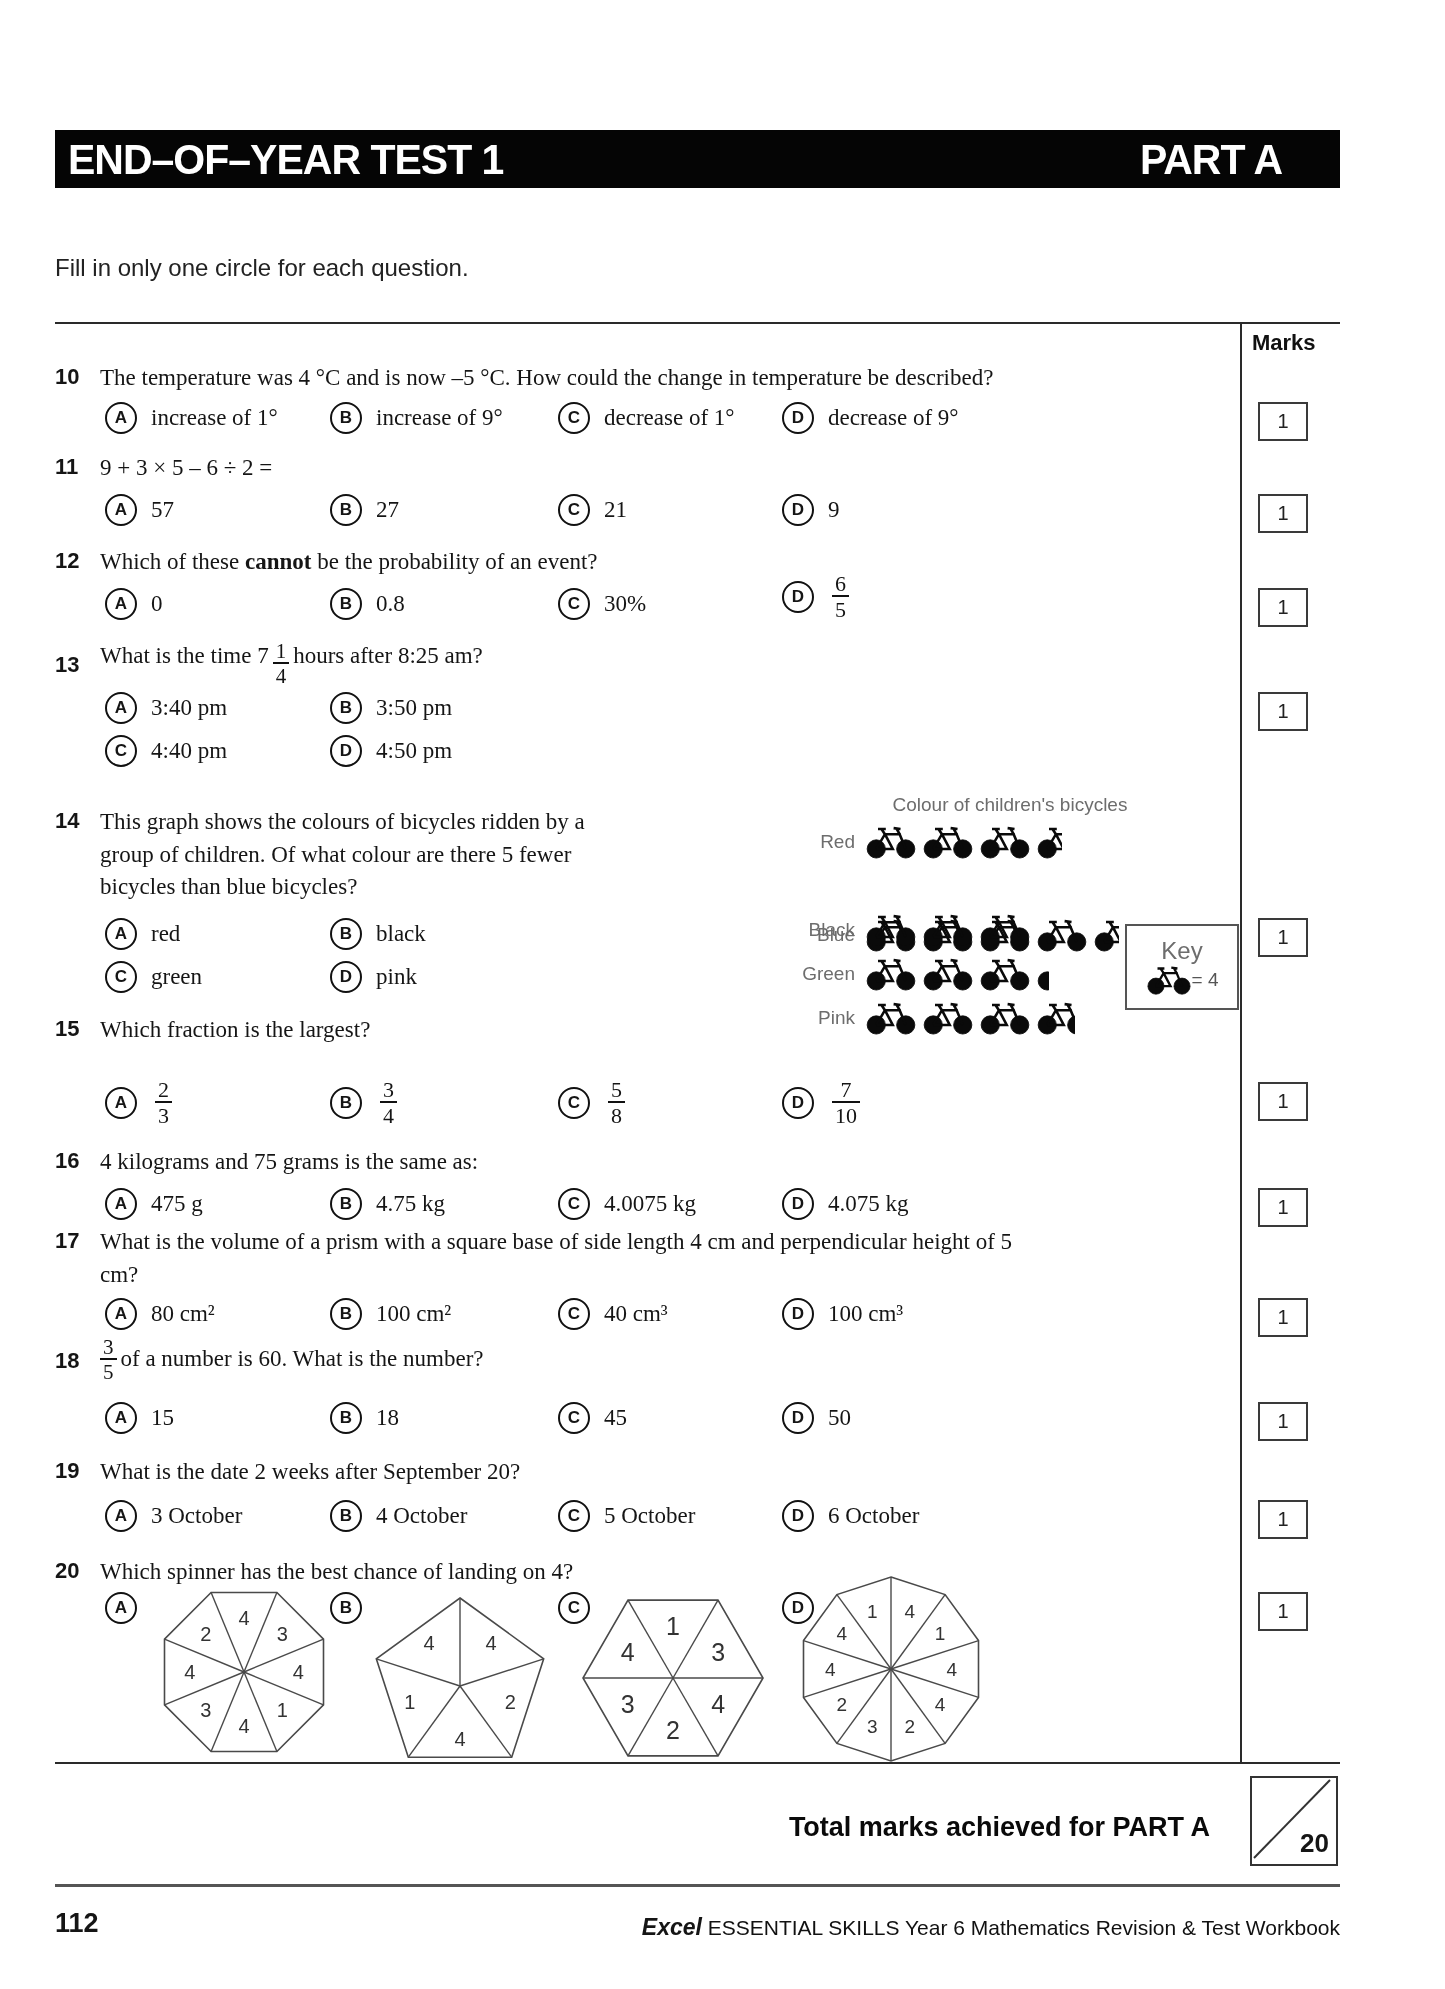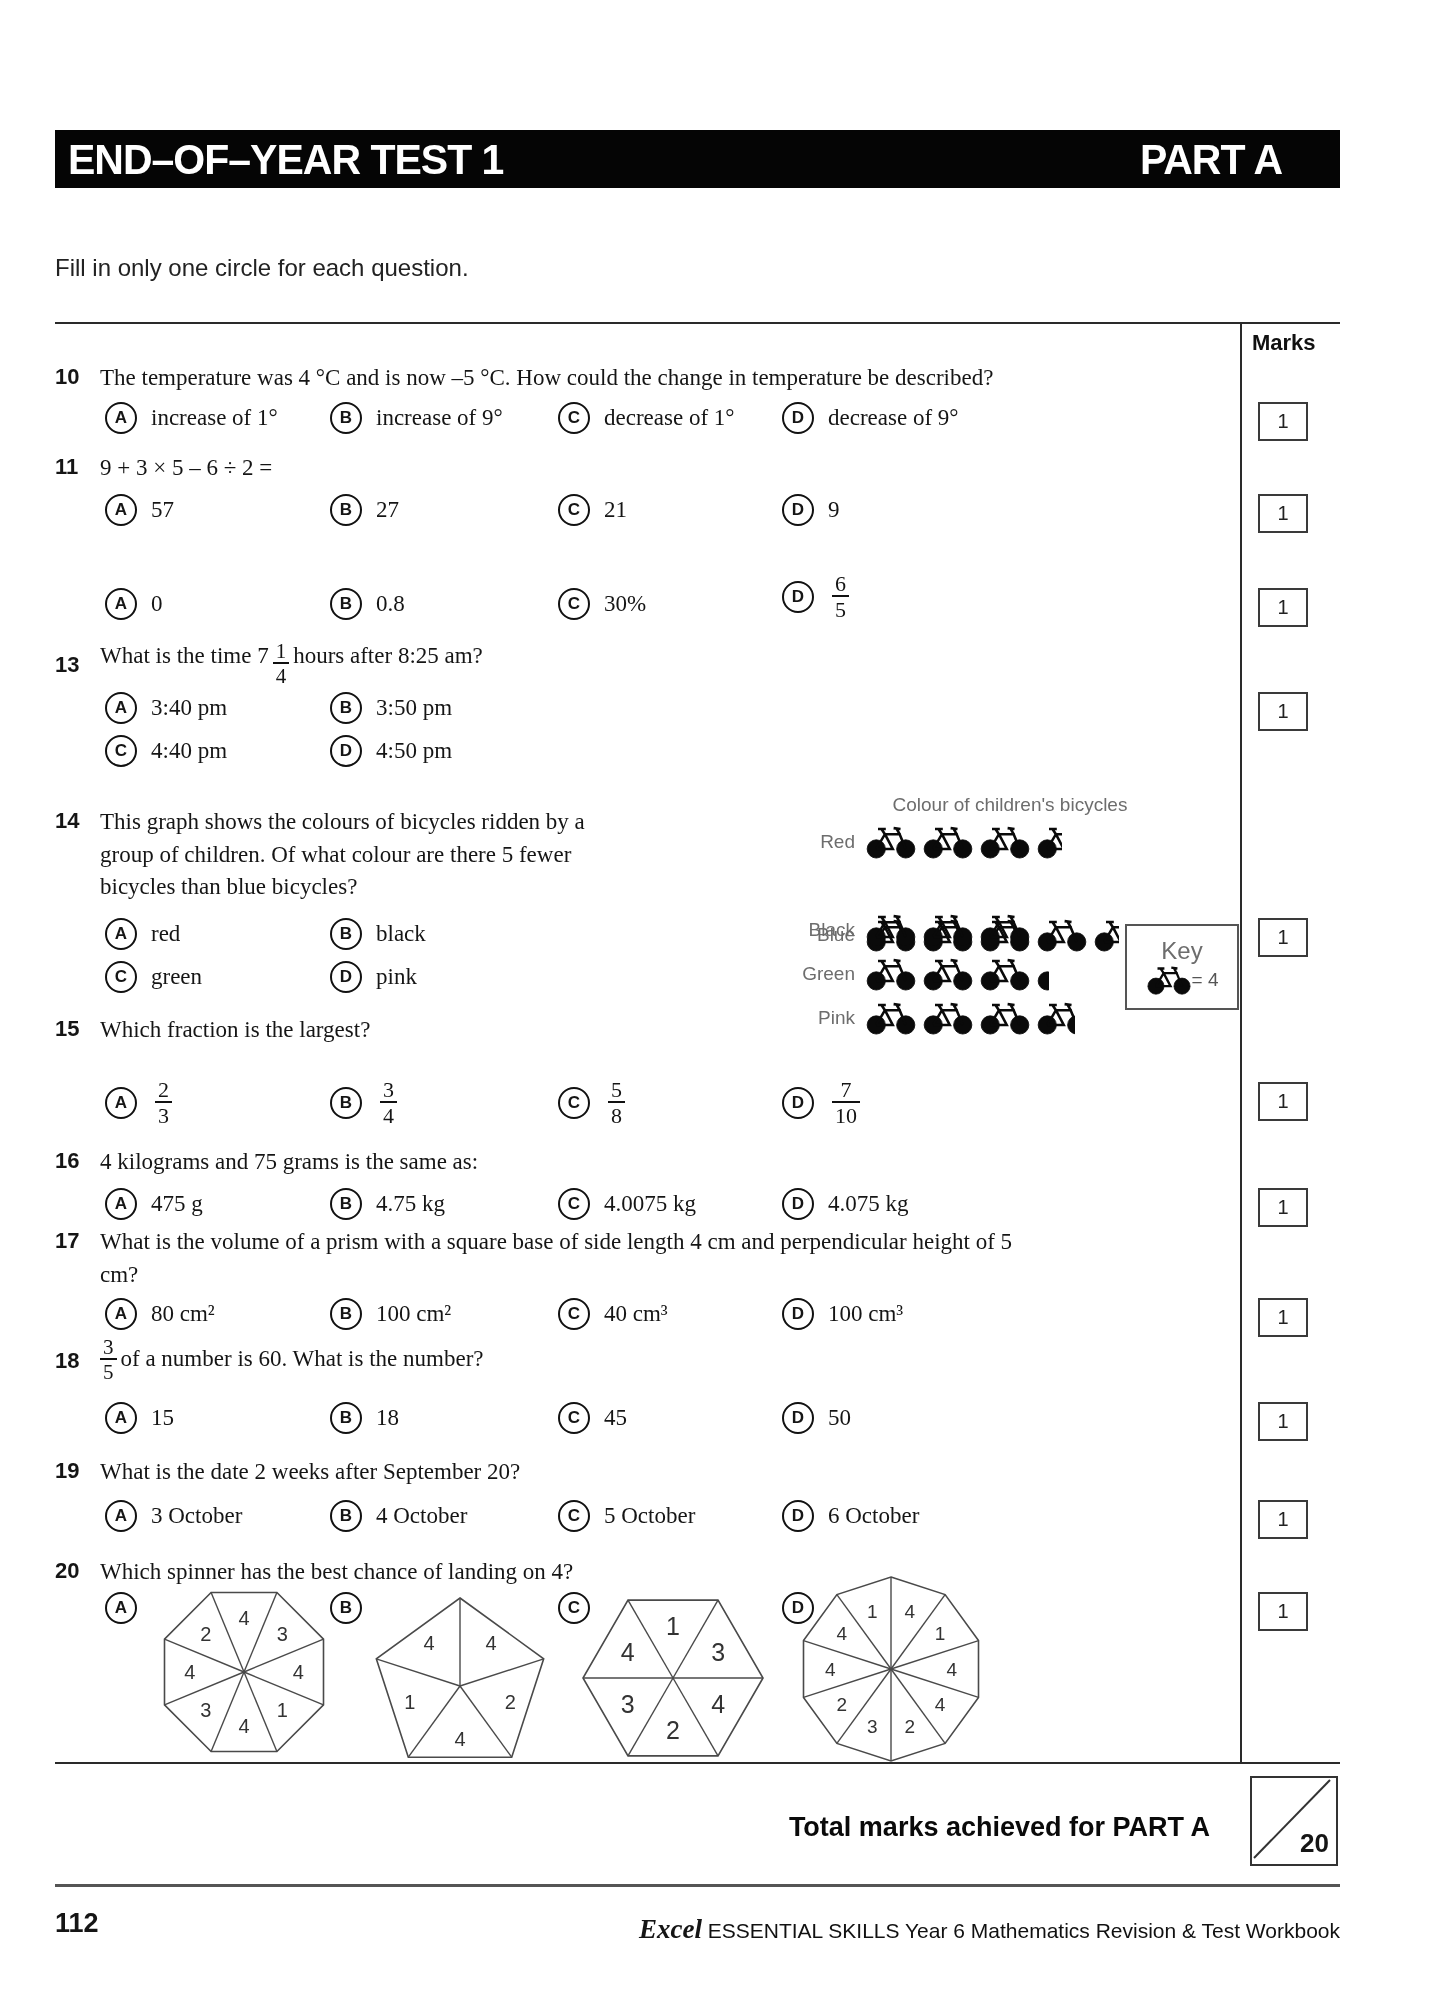--- a/index.html
+++ b/index.html
@@ -55,21 +55,21 @@
   .spinner svg text{font-family:"Liberation Sans",sans-serif;fill:#333}
   
   .total-label{left:520px;top:1812px;width:690px;text-align:right;
                font-family:"Liberation Sans",sans-serif;font-weight:bold;font-size:27px;color:#0a0a0a}
   .total-box{left:1250px;top:1776px;width:84px;height:86px;border:2px solid #333;background:#fff}
   .total-box .tval{position:absolute;right:7px;bottom:5px;
                font-family:"Liberation Sans",sans-serif;font-weight:bold;font-size:26px}
   
   .pageno{left:55px;top:1908px;font-family:"Liberation Sans",sans-serif;font-weight:bold;font-size:27px}
   .brand{left:600px;top:1914px;width:740px;text-align:right;white-space:nowrap}
-  .brand .bx{font-family:Liberation Serif, serif;font-weight:bold;font-style:italic;font-size:27px}
+  .brand .bx{font-family:Liberation Sans, sans-serif;font-weight:bold;font-style:italic;font-size:23px}
   .brand .bt{font-family:"Liberation Sans",sans-serif;font-size:21px;color:#111}
 </style>
 </head>
 <body>
 
 <div class="page">
 
   <div class="abs headerbar">
     <span class="htitle">END–OF–YEAR TEST 1</span>
     <span class="hpart">PART A</span>
@@ -116,20 +116,24 @@
     </div>
   <div class="abs opt" style="left:558px;top:494px">
     <span class="circ">C</span>
     <span class="otext">21</span>
     </div>
   <div class="abs opt" style="left:782px;top:494px">
     <span class="circ">D</span>
     <span class="otext">9</span>
     </div>
 
+  <div class="abs qrow" style="top:546px;width:1160px">
+    <span class="qnum">12</span>
+    <span class="qtext"><span>Which of these </span><b>cannot</b><span> be the probability of an event?</span></span>
+  </div>
   <div class="abs opt" style="left:105px;top:588px">
     <span class="circ">A</span>
     <span class="otext">0</span>
     </div>
   <div class="abs opt" style="left:330px;top:588px">
     <span class="circ">B</span>
     <span class="otext">0.8</span>
     </div>
   <div class="abs opt" style="left:558px;top:588px">
     <span class="circ">C</span>

